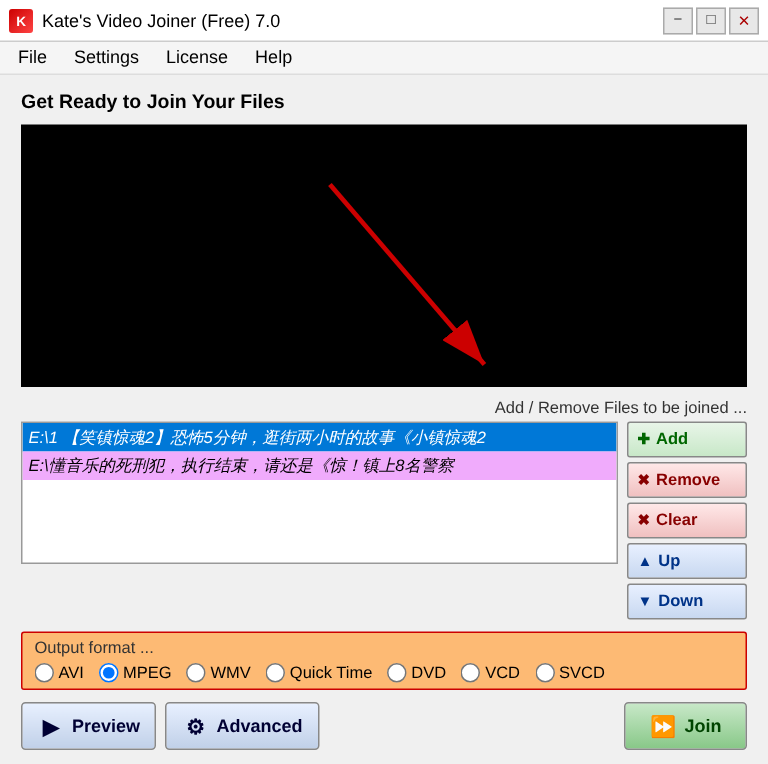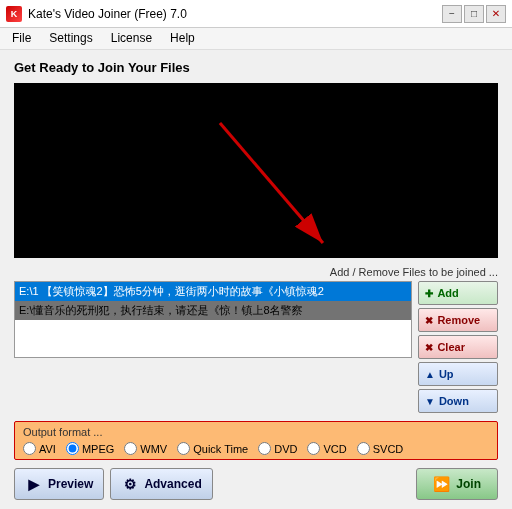--- a/index.html
+++ b/index.html
@@ -112,36 +112,37 @@
     .files-section {
       display: flex;
       gap: 6px;
       margin-bottom: 8px;
     }
 
     .file-list-container {
       flex: 1;
       border: 1px solid #999;
       background: #fff;
-      height: 77px;
+      height: 95px;
       overflow-y: auto;
       overflow-x: auto;
+      font-style: italic;
     }
     .file-list-item {
       padding: 2px 4px;
       font-size: 11px;
       color: #000;
       white-space: nowrap;
     }
     .file-list-item.selected {
       background: #0078d7;
       color: #fff;
     }
     .file-list-item.second {
-      background: #737373;
+      background: #f0abfc;
       color: #000;
     }
 
     .file-buttons {
       display: flex;
       flex-direction: column;
       gap: 3px;
       width: 80px;
     }
     .file-btn {

